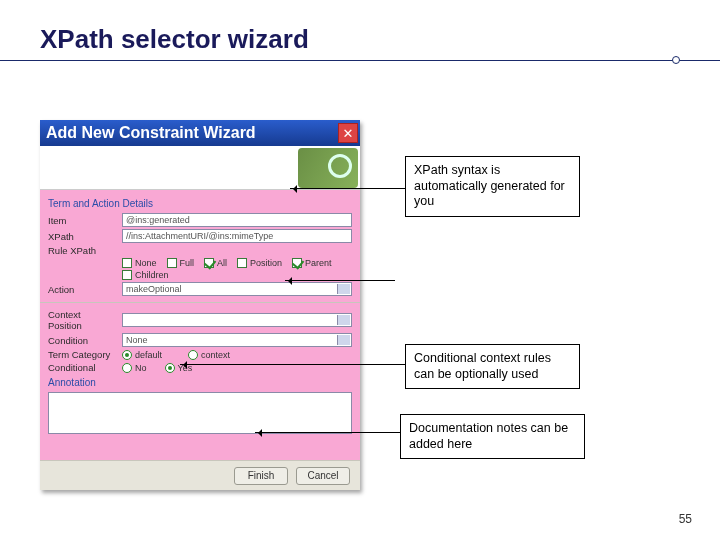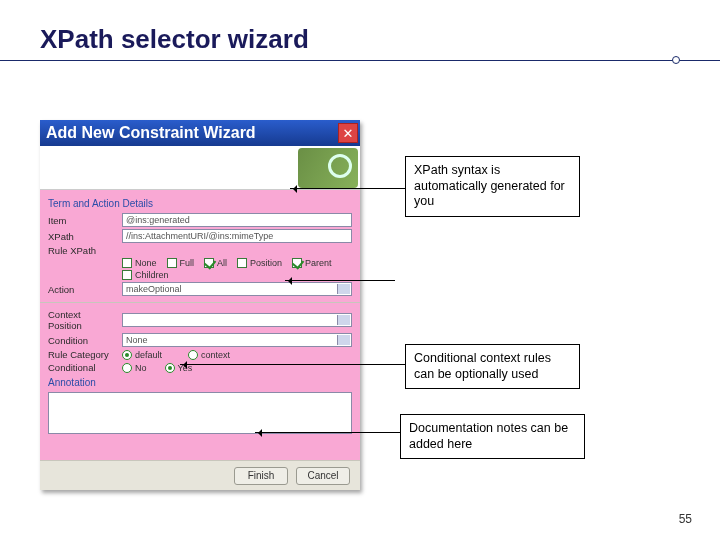--- a/index.html
+++ b/index.html
@@ -115,21 +115,21 @@
       <div class="hr"></div>
       <div class="row">
           <span class="lab">Context Position</span>
         <span class="sel"></span>
         </div>
       <div class="row">
           <span class="lab">Condition</span>
         <span class="sel">None</span>
         </div>
       <div class="row">
-          <span class="lab">Rule Category</span>
+          <span class="lab">Term Category</span>
         <span class="cb">
             <span class="radio chk"></span>
             <span>default</span>
           </span>
         <span class="cb" style="margin-left:20px;">
             <span class="radio"></span>
             <span>context</span>
           </span>
       </div>
       <div class="row">

